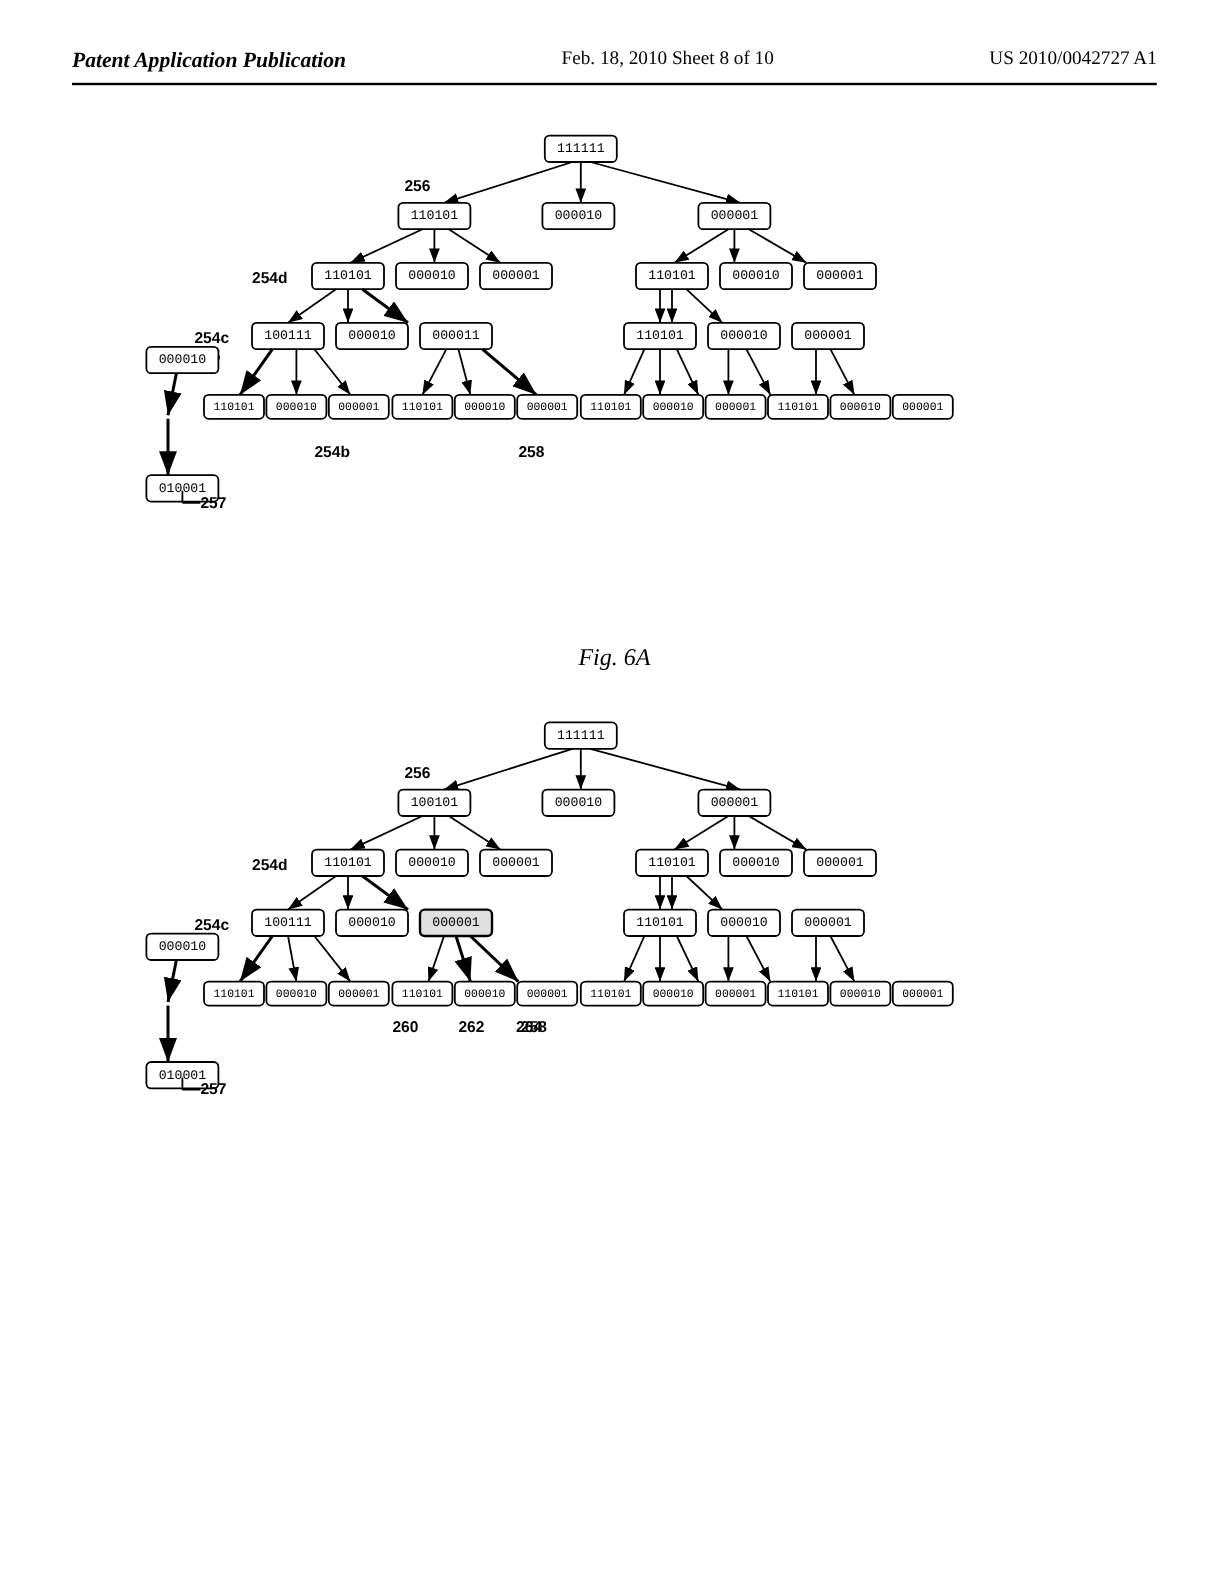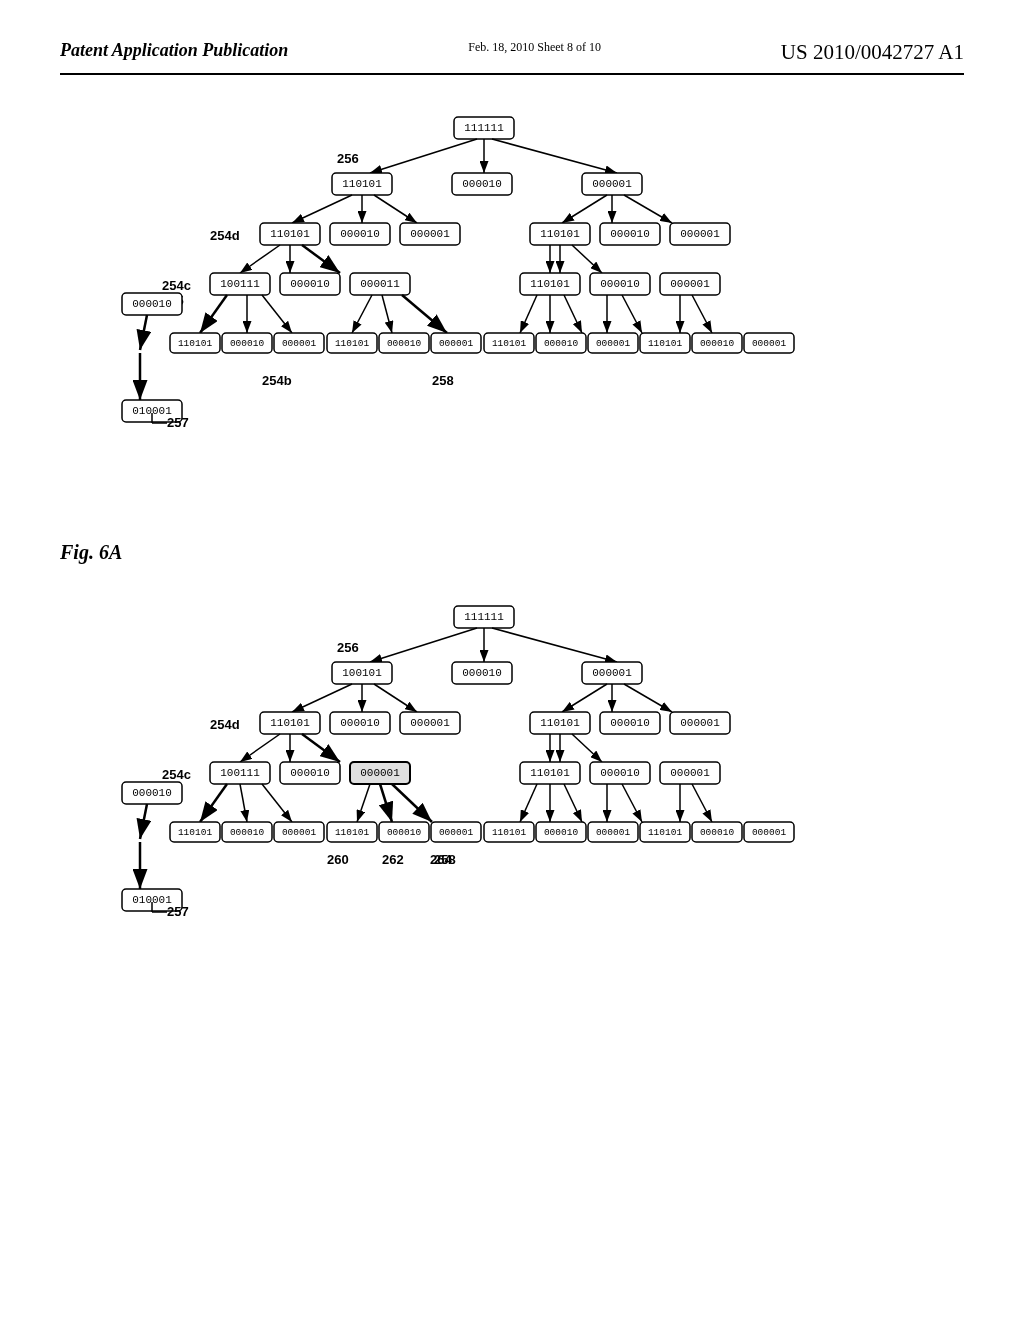--- a/index.html
+++ b/index.html
@@ -25,35 +25,35 @@
       border-bottom: 2px solid #000;
       padding-bottom: 8px;
       margin-bottom: 20px;
     }
     .header-left {
       font-size: 18px;
       font-weight: bold;
       font-style: italic;
     }
     .header-right {
-      font-size: 21px;
+      font-size: 16px;
       text-align: right;
     }
     .header-center {
-      font-size: 12px;
+      font-size: 16px;
       text-align: center;
     }
     .diagram-section {
       margin: 30px auto;
       position: relative;
     }
     .fig-label {
-      text-align: left;
+      text-align: center;
       font-size: 20px;
-      font-weight: bold;
+      font-weight: normal;
       margin-top: 16px;
       margin-bottom: 10px;
       font-style: italic;
     }
     svg {
       display: block;
       margin: 0 auto;
     }
     .node-box {
       fill: #fff;

